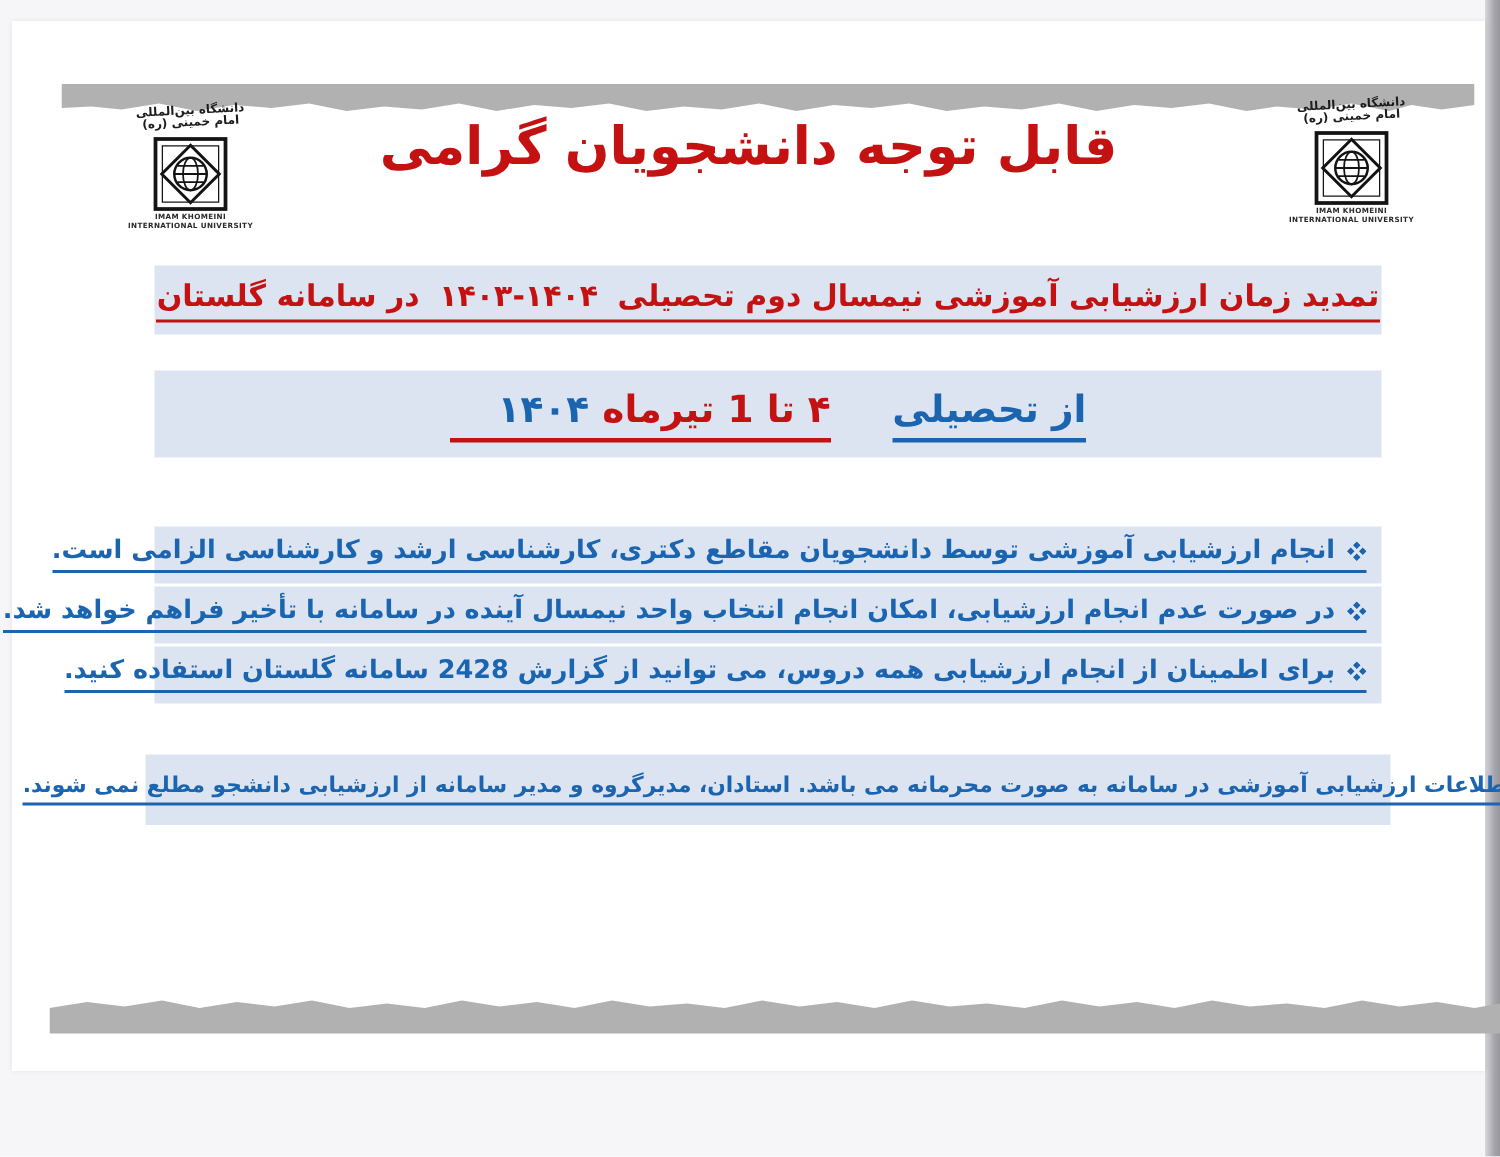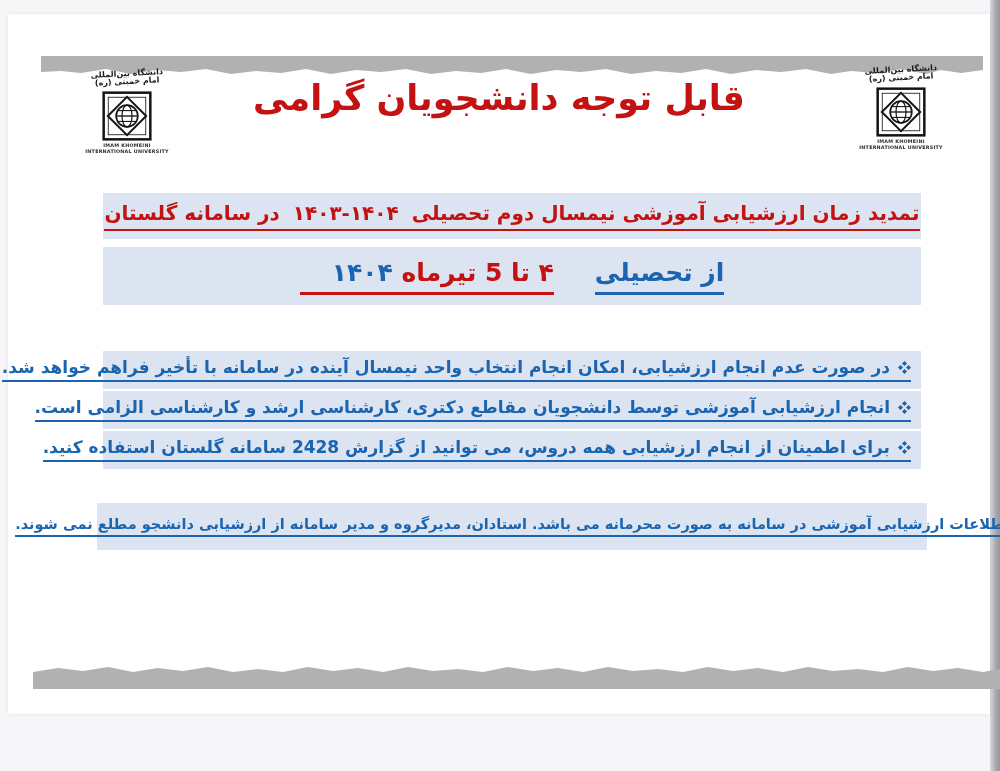--- a/index.html
+++ b/index.html
@@ -36,21 +36,21 @@
   }
 
   
   .title{
     position:absolute;left:0;right:0;top:64px;text-align:center;
     direction:rtl;color:#c41212;font-size:35px;font-weight:bold;
   }
 
   
   .hlblock{background:#dce4f1;position:absolute;display:flex;align-items:center;justify-content:center;}
-  .subtitle{left:95px;top:163px;width:818px;height:46px;margin-top:16px;}
+  .subtitle{left:95px;top:163px;width:818px;height:46px;}
   .subtitle-inner{
     direction:rtl;white-space:nowrap;color:#c41212;font-weight:bold;font-size:20px;
     border-bottom:2.5px solid #c41212;padding-bottom:4px;
   }
   .ltr-years{direction:ltr;unicode-bidi:isolate;display:inline-block;margin:0 6px;}
 
   .dateblock{left:95px;top:233px;width:818px;height:58px;}
   .date-inner{display:inline-flex;direction:rtl;align-items:baseline;gap:9px;
     font-weight:bold;font-size:25px;white-space:nowrap;}
   .dseg{padding-bottom:5px;border-bottom:3px solid currentColor;}
@@ -130,43 +130,43 @@
         <span>تمدید زمان ارزشیابی آموزشی نیمسال دوم تحصیلی</span>
         <span class="ltr-years">۱۴۰۳-۱۴۰۴</span>
         <span>در سامانه گلستان</span>
       </span>
     </div>
 
     <div class="hlblock dateblock">
       <span class="date-inner">
         <span class="dseg blue">از تحصیلی</span>
         <span class="dseg dseg-red red">
-          <span class="red">۴ تا 5 تیرماه</span>
+          <span class="red">۴ تا 1 تیرماه</span>
           <span class="blue">۱۴۰۴</span>
         </span>
       </span>
     </div>
 
     <div class="bullets">
 
       <div class="brow">
         <span class="brow-inner">
           <svg class="bullet-icon" viewBox="0 0 13 13">
             <path fill="#1a64b0" d="M6.5 0 L9 2.5 6.5 5 4 2.5Z M0 6.5 L2.5 4 5 6.5 2.5 9Z M13 6.5 L10.5 4 8 6.5 10.5 9Z M6.5 13 L9 10.5 6.5 8 4 10.5Z"></path>
           </svg>
-          <span>در صورت عدم انجام ارزشیابی، امکان انجام انتخاب واحد نیمسال آینده در سامانه با تأخیر فراهم خواهد شد.</span>
+          <span>انجام ارزشیابی آموزشی توسط دانشجویان مقاطع دکتری، کارشناسی ارشد و کارشناسی الزامی است.</span>
         </span>
       </div>
 
       <div class="brow">
         <span class="brow-inner">
           <svg class="bullet-icon" viewBox="0 0 13 13">
             <path fill="#1a64b0" d="M6.5 0 L9 2.5 6.5 5 4 2.5Z M0 6.5 L2.5 4 5 6.5 2.5 9Z M13 6.5 L10.5 4 8 6.5 10.5 9Z M6.5 13 L9 10.5 6.5 8 4 10.5Z"></path>
           </svg>
-          <span>انجام ارزشیابی آموزشی توسط دانشجویان مقاطع دکتری، کارشناسی ارشد و کارشناسی الزامی است.</span>
+          <span>در صورت عدم انجام ارزشیابی، امکان انجام انتخاب واحد نیمسال آینده در سامانه با تأخیر فراهم خواهد شد.</span>
         </span>
       </div>
 
       <div class="brow">
         <span class="brow-inner">
           <svg class="bullet-icon" viewBox="0 0 13 13">
             <path fill="#1a64b0" d="M6.5 0 L9 2.5 6.5 5 4 2.5Z M0 6.5 L2.5 4 5 6.5 2.5 9Z M13 6.5 L10.5 4 8 6.5 10.5 9Z M6.5 13 L9 10.5 6.5 8 4 10.5Z"></path>
           </svg>
           <span>برای اطمینان از انجام ارزشیابی همه دروس، می توانید از گزارش 2428 سامانه گلستان استفاده کنید.</span>
         </span>

